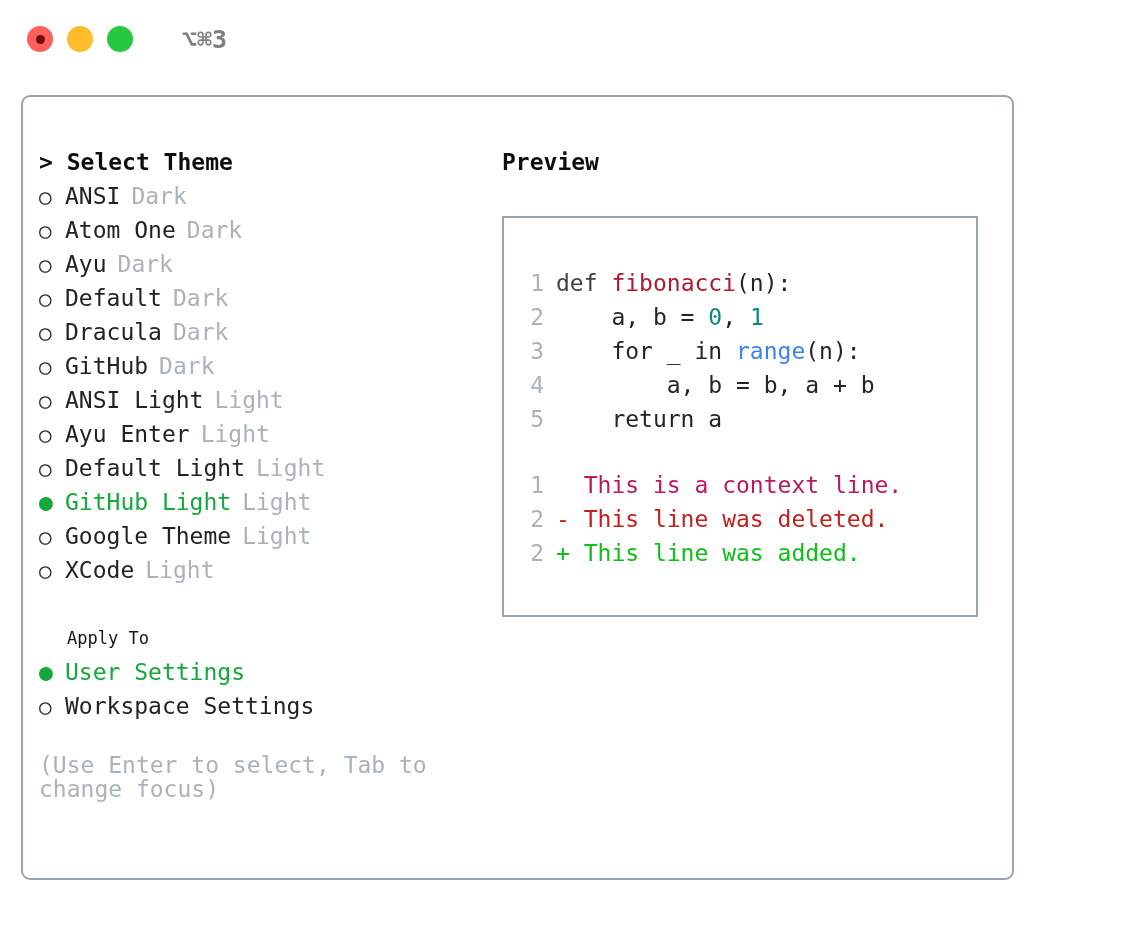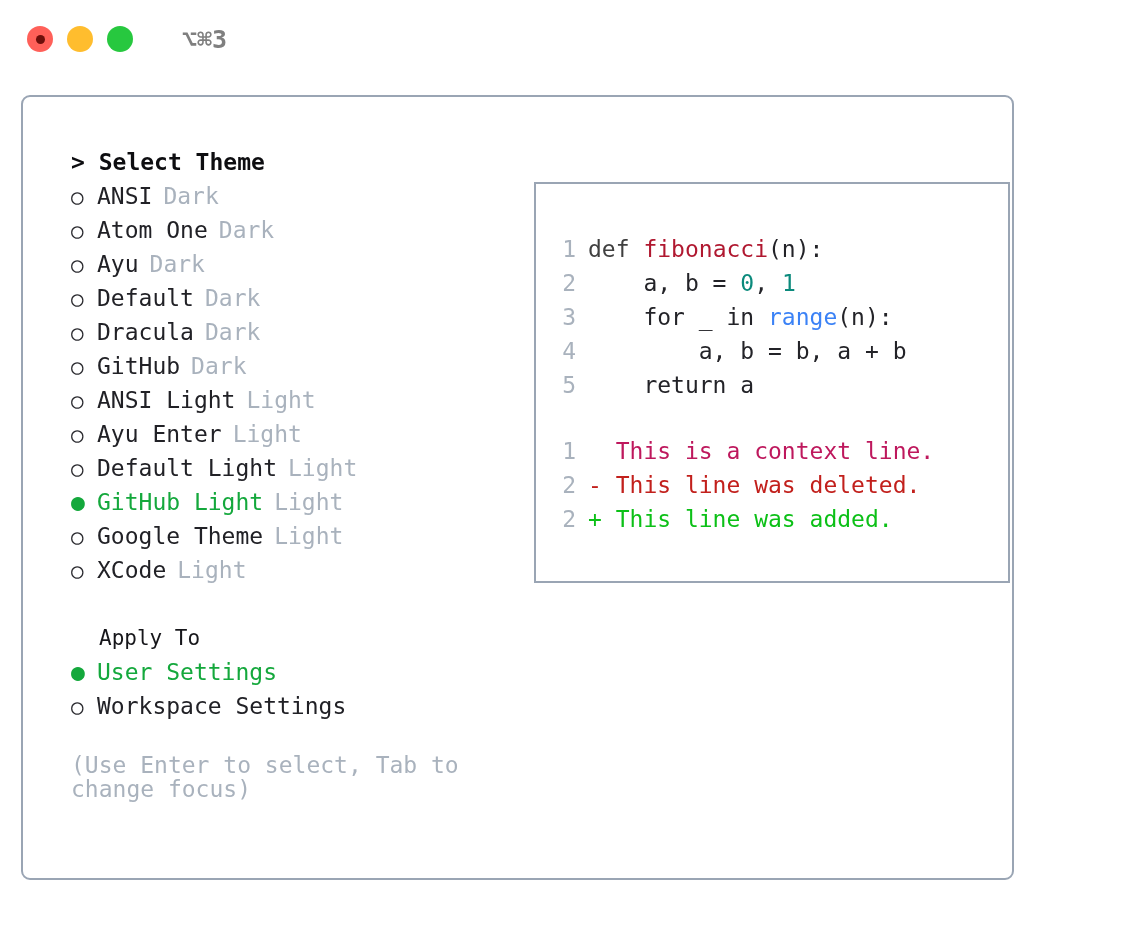--- a/index.html
+++ b/index.html
@@ -68,21 +68,20 @@
   #panel {
     position: absolute;
     left: 21px;
     top: 95px;
     width: 993px;
     height: 785px;
     border: 2px solid #9aa5b4;
     border-radius: 9px;
     box-sizing: border-box;
     background: #ffffff;
-    padding-left: 32px;
   }
 
   #panel-inner {
     position: relative;
     width: 100%;
     height: 100%;
   }
 
   
   #left-col {
@@ -129,21 +128,21 @@
   }
   .label.sel {
     color: #14a83c;
   }
   .tag {
     color: #a9b2bd;
     margin-left: 11px;
   }
 
   .section-heading {
-    font-size: 21px;
+    font-size: 17px;
     font-weight: normal;
     color: #16161a;
     line-height: 34px;
     height: 34px;
     padding-left: 28px;
     white-space: pre;
     font-family: "DejaVu Sans Mono", "Liberation Mono", monospace;
   }
 
   .spacer-row { height: 34px; }
@@ -249,20 +248,21 @@
         <div class="section-heading">Apply To</div>
         <div class="list" id="apply-list">
             <div class="row"><span class="marker sel">●</span><span class="label sel">User Settings</span></div>
             <div class="row"><span class="marker">○</span><span class="label">Workspace Settings</span></div>
           </div>
 
         <div id="hint">(Use Enter to select, Tab to change focus)</div>
       </div>
 
       <div id="right-col">
+        <div class="pane-heading">Preview</div>
         <div id="preview-box">
           <div id="code">
               <div class="code-row"><span class="lineno">1</span><span class="code-text"><span class="tok-kw">def </span><span class="tok-fn">fibonacci</span><span class="tok-plain">(n):</span></span></div>
               <div class="code-row"><span class="lineno">2</span><span class="code-text"><span class="tok-plain">    a, b = </span><span class="tok-num">0</span><span class="tok-plain">, </span><span class="tok-num">1</span></span></div>
               <div class="code-row"><span class="lineno">3</span><span class="code-text"><span class="tok-plain">    for _ in </span><span class="tok-call">range</span><span class="tok-plain">(n):</span></span></div>
               <div class="code-row"><span class="lineno">4</span><span class="code-text"><span class="tok-plain">        a, b = b, a + b</span></span></div>
               <div class="code-row"><span class="lineno">5</span><span class="code-text"><span class="tok-plain">    return a</span></span></div>
               <div class="gap"></div>
               <div class="code-row"><span class="lineno">1</span><span class="diff-ctx">  This is a context line.</span></div>
               <div class="code-row"><span class="lineno">2</span><span class="diff-del">- This line was deleted.</span></div>

